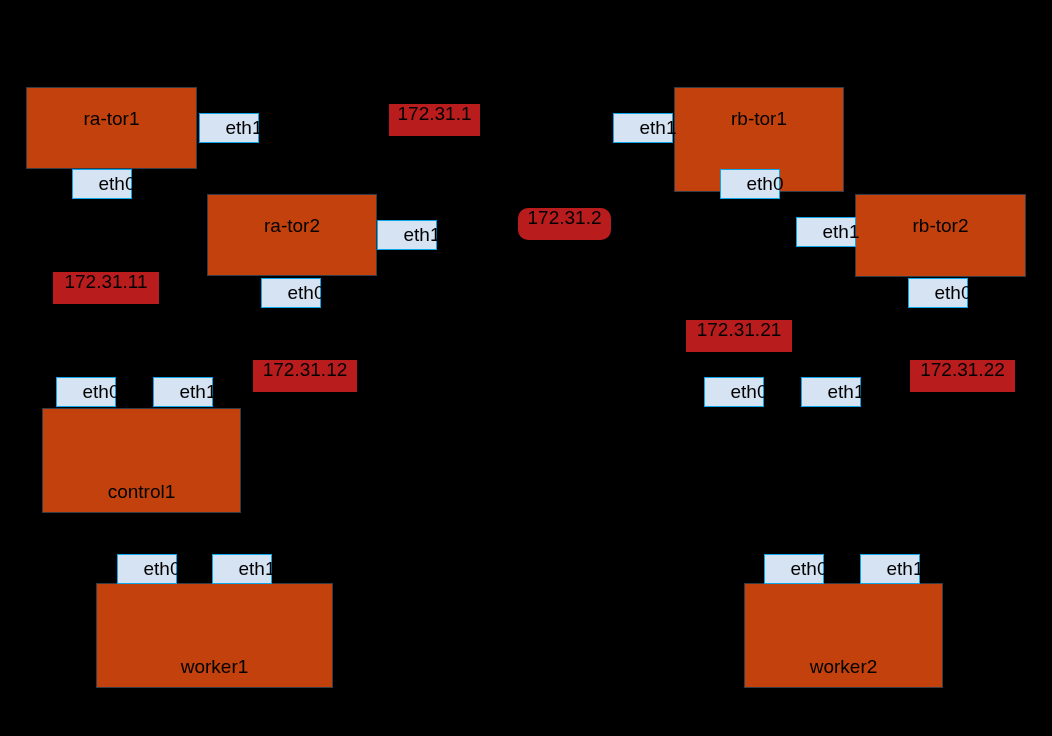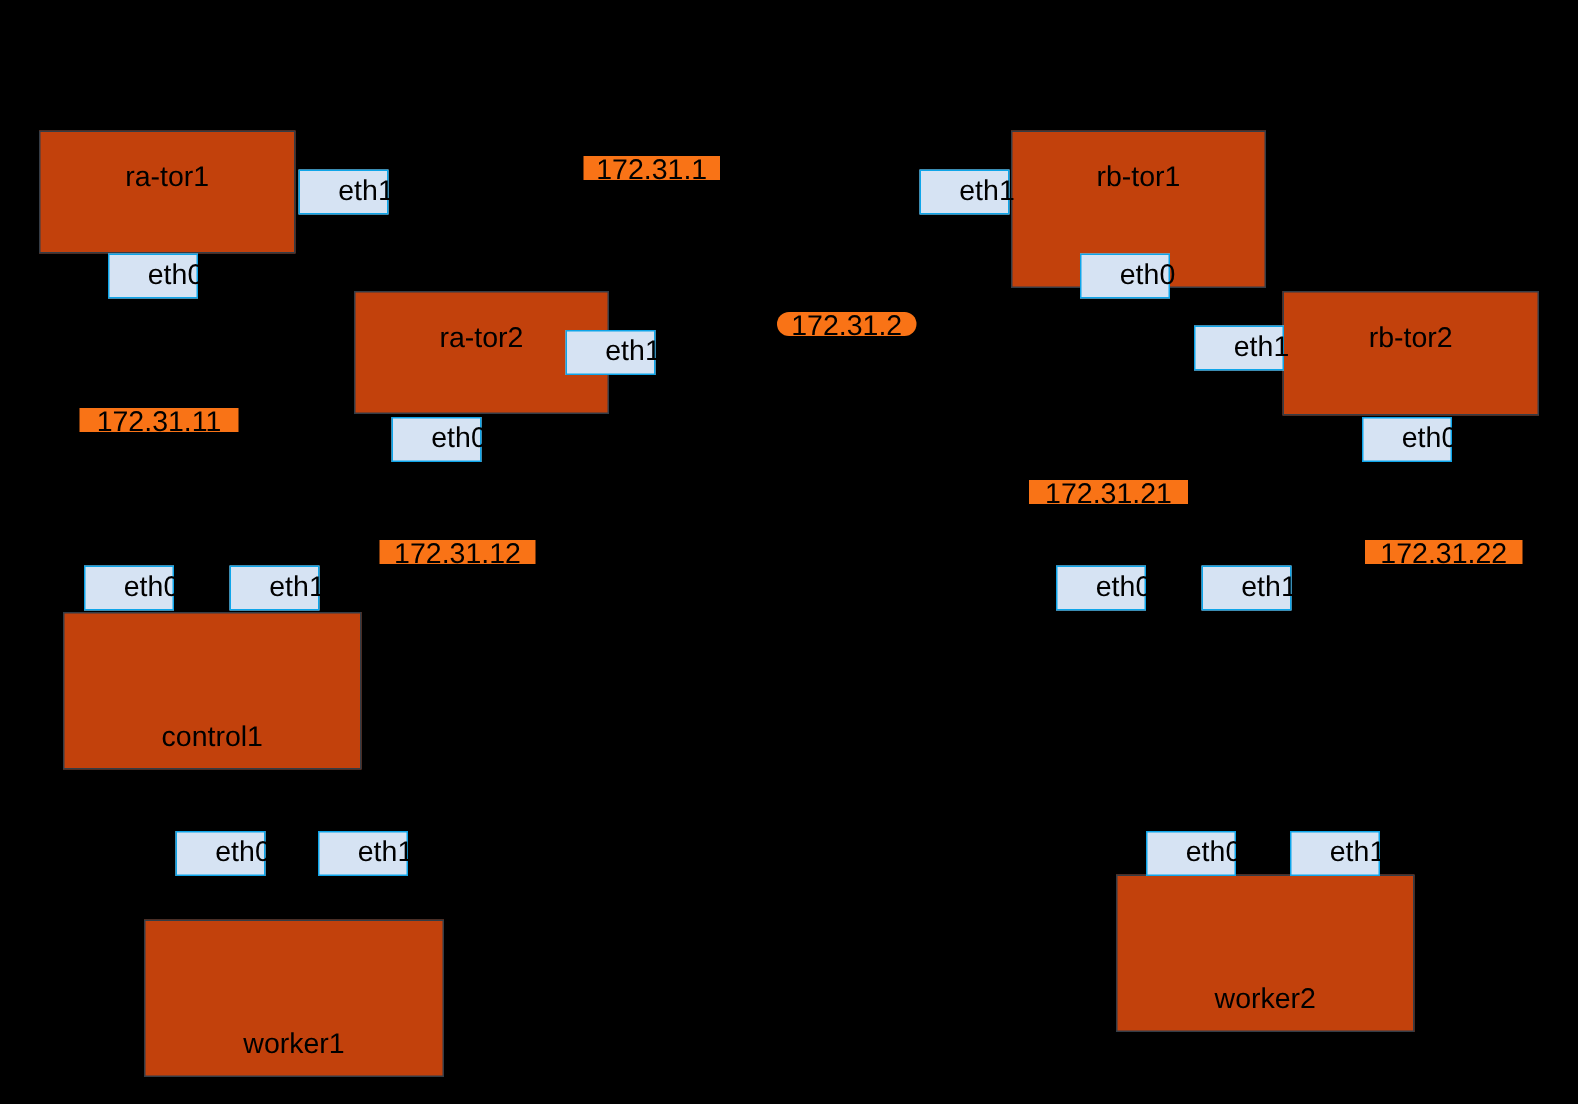--- a/index.html
+++ b/index.html
@@ -31,34 +31,34 @@
     background: #d6e3f3;
     border: 1px solid #0ea5e9;
     display: flex;
     align-items: center;
     justify-content: center;
     font-size: 19px;
     padding-left: 30px;
   }
   .ip {
     position: absolute;
-    height: 16px;
-    background: #f97316;
+    height: 32px;
+    background: #b91c1c;
     font-size: 19px;
     line-height: 20px;
     text-align: center;
     white-space: nowrap;
   }
   
   #n-ra-tor1  { left: 26px;  top: 87px;  width: 171px; height: 82px; }
-  #n-ra-tor2  { left: 207px; top: 194px; width: 170px; height: 82px; margin-left: 29px; }
+  #n-ra-tor2  { left: 207px; top: 194px; width: 170px; height: 82px; }
   #n-rb-tor1  { left: 674px; top: 87px;  width: 170px; height: 105px; }
   #n-rb-tor2  { left: 855px; top: 194px; width: 171px; height: 83px; }
   #n-control1 { left: 42px;  top: 408px; width: 199px; height: 105px; }
-  #n-worker1  { left: 96px;  top: 613px; width: 200px; height: 105px; }
+  #n-worker1  { left: 96px;  top: 583px; width: 237px; height: 105px; }
   #n-control2 { left: 689px; top: 408px; width: 199px; height: 105px; }
   #n-worker2  { left: 744px; top: 583px; width: 199px; height: 105px; text-align: center; }
   
   #e-ra-tor1-eth1  { left: 199px; top: 113px; }
   #e-ra-tor1-eth0  { left: 72px;  top: 169px; }
   #e-ra-tor2-eth1  { left: 377px; top: 220px; }
   #e-ra-tor2-eth0  { left: 261px; top: 278px; }
   #e-rb-tor1-eth1  { left: 613px; top: 113px; }
   #e-rb-tor1-eth0  { left: 720px; top: 169px; }
   #e-rb-tor2-eth1  { left: 796px; top: 217px; }

